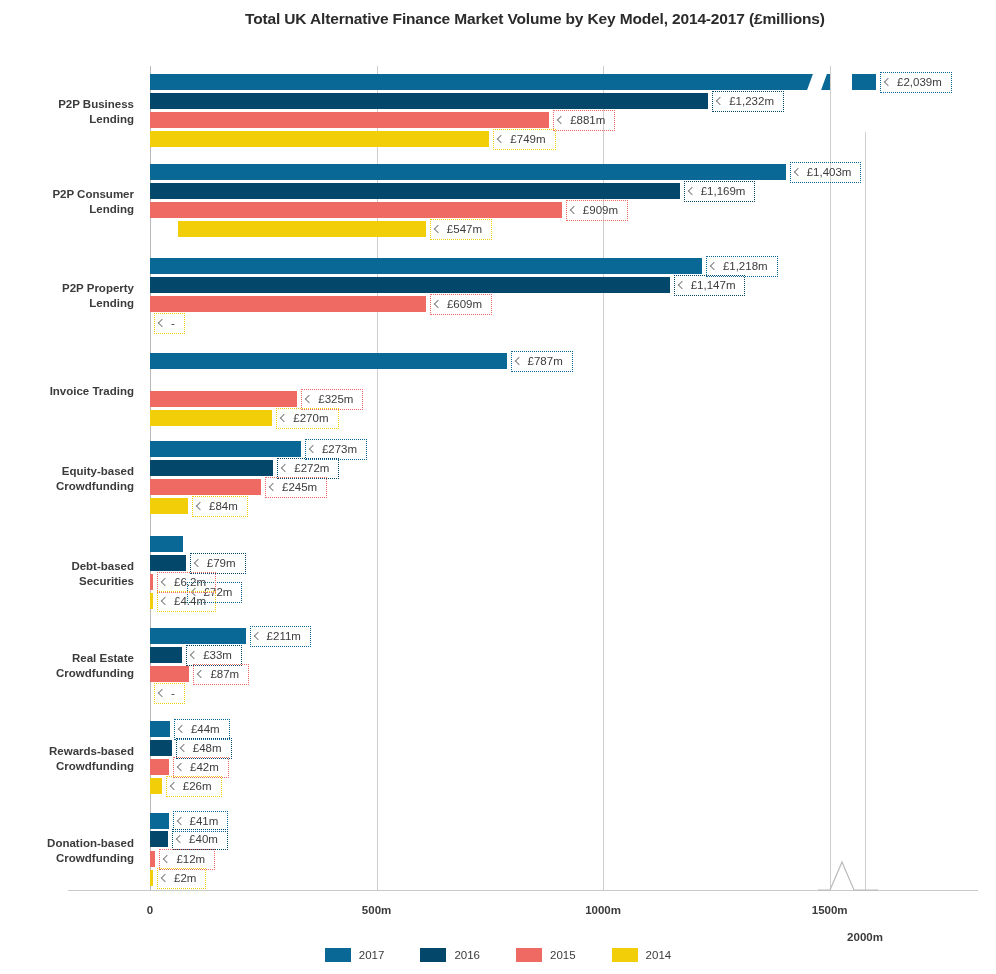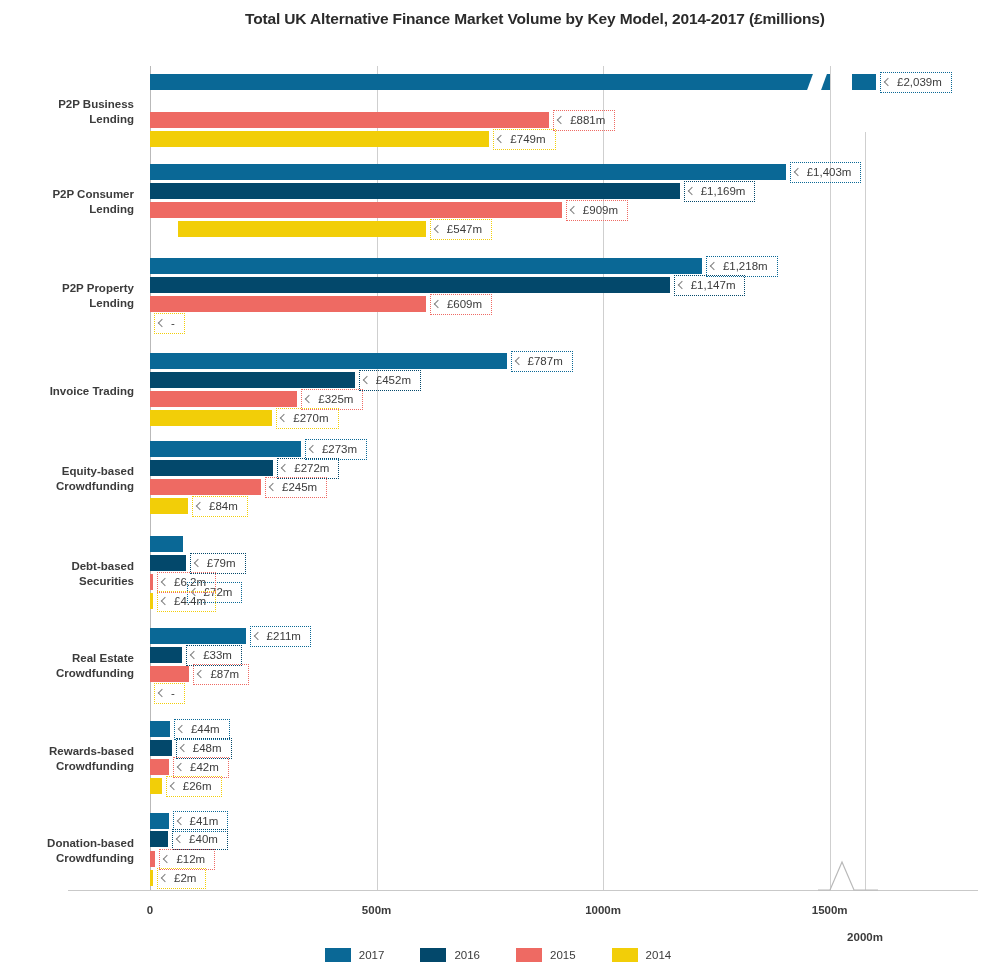--- a/index.html
+++ b/index.html
@@ -95,20 +95,24 @@
           <div class="cat-label" style="top: 23px;">
             <div>P2P Business</div>
             <div>Lending</div>
           </div>
           <div class="bar-row" style="top: 0px; width: 830px;">
             <div class="bar" style="width: 680px; background: rgb(10, 104, 150);"></div>
             <div class="bar-notch" style="left: 660px;"></div>
             <div class="bar-seg2" style="left: 702px; width: 24px; background: rgb(10, 104, 150);"></div>
             <div class="val-label" style="left: 730px; border-color: rgb(10, 104, 150); color: rgb(59, 59, 59); --c: #0A6896;">£2,039m</div>
           </div>
+          <div class="bar-row" style="top: 19px; width: 830px;">
+            <div class="bar" style="width: 558.219px; background: rgb(3, 72, 107);"></div>
+            <div class="val-label" style="left: 562.219px; border-color: rgb(3, 72, 107); color: rgb(59, 59, 59); --c: #03486B;">£1,232m</div>
+          </div>
           <div class="bar-row" style="top: 38px; width: 830px;">
             <div class="bar" style="width: 399.181px; background: rgb(238, 106, 99);"></div>
             <div class="val-label" style="left: 403.181px; border-color: rgb(238, 106, 99); color: rgb(59, 59, 59); --c: #EE6A63;">£881m</div>
           </div>
           <div class="bar-row" style="top: 57px; width: 830px;">
             <div class="bar" style="width: 339.372px; background: rgb(242, 206, 8);"></div>
             <div class="val-label" style="left: 343.372px; border-color: rgb(242, 206, 8); color: rgb(59, 59, 59); --c: #F2CE08;">£749m</div>
           </div>
         </div>
         <div class="group" style="top: 98px; height: 76px;">
@@ -154,24 +158,20 @@
             <div class="val-label" style="left: 4px; border-color: rgb(242, 206, 8); color: rgb(59, 59, 59); --c: #F2CE08;">-</div>
           </div>
         </div>
         <div class="group" style="top: 287px; height: 76px;">
           <div class="cat-label" style="top: 30.5px;">
             <div>Invoice Trading</div>
           </div>
           <div class="bar-row" style="top: 0px; width: 830px;">
             <div class="bar" style="width: 356.59px; background: rgb(10, 104, 150);"></div>
             <div class="val-label" style="left: 360.59px; border-color: rgb(10, 104, 150); color: rgb(59, 59, 59); --c: #0A6896;">£787m</div>
-          </div>
-          <div class="bar-row" style="top: 19px; width: 830px;">
-            <div class="bar" style="width: 204.801px; background: rgb(3, 72, 107);"></div>
-            <div class="val-label" style="left: 208.801px; border-color: rgb(3, 72, 107); color: rgb(59, 59, 59); --c: #03486B;">£452m</div>
           </div>
           <div class="bar-row" style="top: 38px; width: 830px;">
             <div class="bar" style="width: 147.257px; background: rgb(238, 106, 99);"></div>
             <div class="val-label" style="left: 151.257px; border-color: rgb(238, 106, 99); color: rgb(59, 59, 59); --c: #EE6A63;">£325m</div>
           </div>
           <div class="bar-row" style="top: 57px; width: 830px;">
             <div class="bar" style="width: 122.337px; background: rgb(242, 206, 8);"></div>
             <div class="val-label" style="left: 126.337px; border-color: rgb(242, 206, 8); color: rgb(59, 59, 59); --c: #F2CE08;">£270m</div>
           </div>
         </div>

